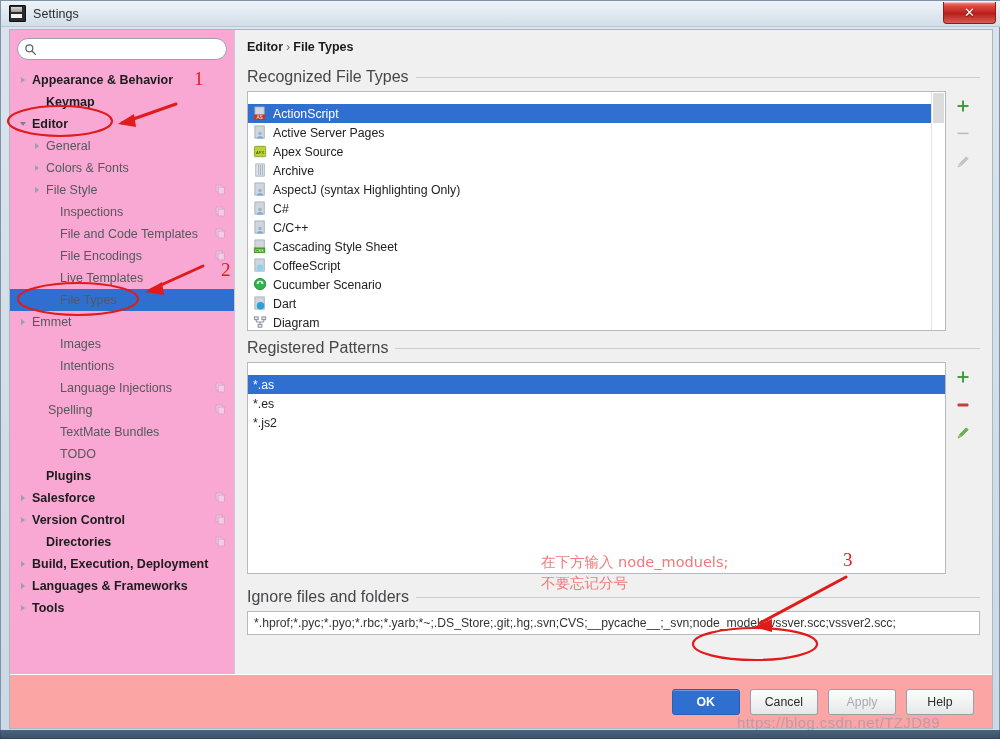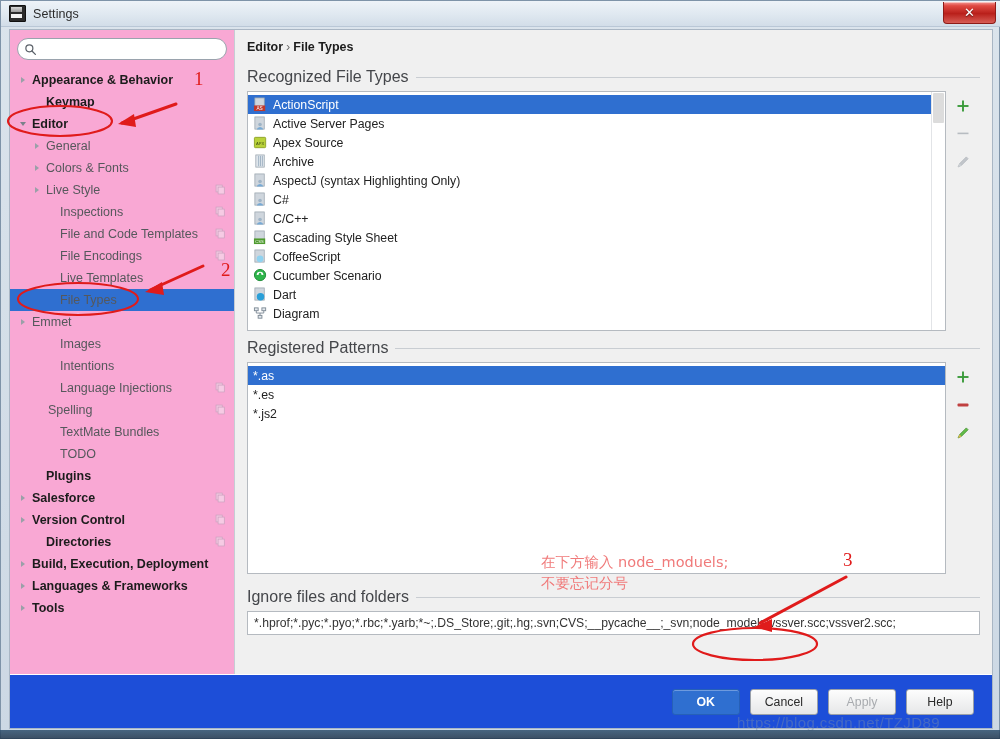--- a/index.html
+++ b/index.html
@@ -134,21 +134,21 @@
     margin-bottom:5px;
   }
   .group-title span{white-space:nowrap;padding-right:7px;}
   .group-title:after{content:"";flex:1;height:1px;background:#c9cdd2;}
 
   .list-row{display:flex;align-items:stretch;}
   .list-box{
     background:#fff;border:1px solid #b5bac0;position:relative;
     overflow:hidden;box-sizing:border-box;flex:1;min-width:0;
   }
-  .list-inner{padding-top:3px;}
+  .list-inner{padding-top:12px;}
   .lrow{
     height:19px;display:flex;align-items:center;padding-left:5px;
     box-sizing:border-box;white-space:nowrap;font-size:12.3px;color:#222;
     cursor:default;
   }
   .lrow.sel{background:#2f6fd0;color:#fff;}
   .fico{width:15px;height:15px;margin-right:5px;flex:none;}
   .vscroll{
     position:absolute;right:0;top:0;width:13px;height:100%;
     background:#fff;border-left:1px solid #e2e4e7;
@@ -173,21 +173,21 @@
   .ignore-wrap{margin-top:6px;}
   .ignore-input{
     width:100%;height:24px;background:#fff;border:1px solid #b5bac0;
     box-sizing:border-box;padding:0 6px;font-family:inherit;
     font-size:12.2px;color:#333;outline:none;
   }
 
   
   .btnbar{
     height:54px;flex:none;border-top:1px solid #ffffff;
-    background:#1d4ed8;display:flex;align-items:center;justify-content:flex-end;
+    background:#fca5a5;display:flex;align-items:center;justify-content:flex-end;
     padding-right:18px;gap:10px;box-sizing:border-box;
     position:relative;
   }
   .btn{
     min-width:68px;height:26px;padding:0 14px;
     border:1px solid #9aa0a8;border-radius:3px;
     background:linear-gradient(180deg,#fdfdfd,#e6e7e8);
     font-family:inherit;font-size:12.3px;color:#2a2a2a;cursor:pointer;
   }
   .btn.primary{
@@ -273,21 +273,21 @@
               <div class="tree-row dim" style="padding-left: 20px;">
                 <span class="twisty">
                   <i></i>
                 </span>
                 <span class="tree-label">Colors &amp; Fonts</span>
               </div>
               <div class="tree-row dim" style="padding-left: 20px;">
                 <span class="twisty">
                   <i></i>
                 </span>
-                <span class="tree-label">Live Style</span>
+                <span class="tree-label">File Style</span>
                 <svg class="copy-ico" viewBox="0 0 16 16" style="position: absolute; right: 8px; top: 5px;">
                   <rect x="1.5" y="1.5" width="9" height="10" fill="#e8ebef" stroke="#8f98a3"></rect>
                   <rect x="4.5" y="4.5" width="9" height="10" fill="#f4f6f8" stroke="#8f98a3"></rect>
                 </svg>
               </div>
               <div class="tree-row dim" style="padding-left: 34px;">
                 <span class="twisty none">
                   <i></i>
                 </span>
                 <span class="tree-label">Inspections</span>

